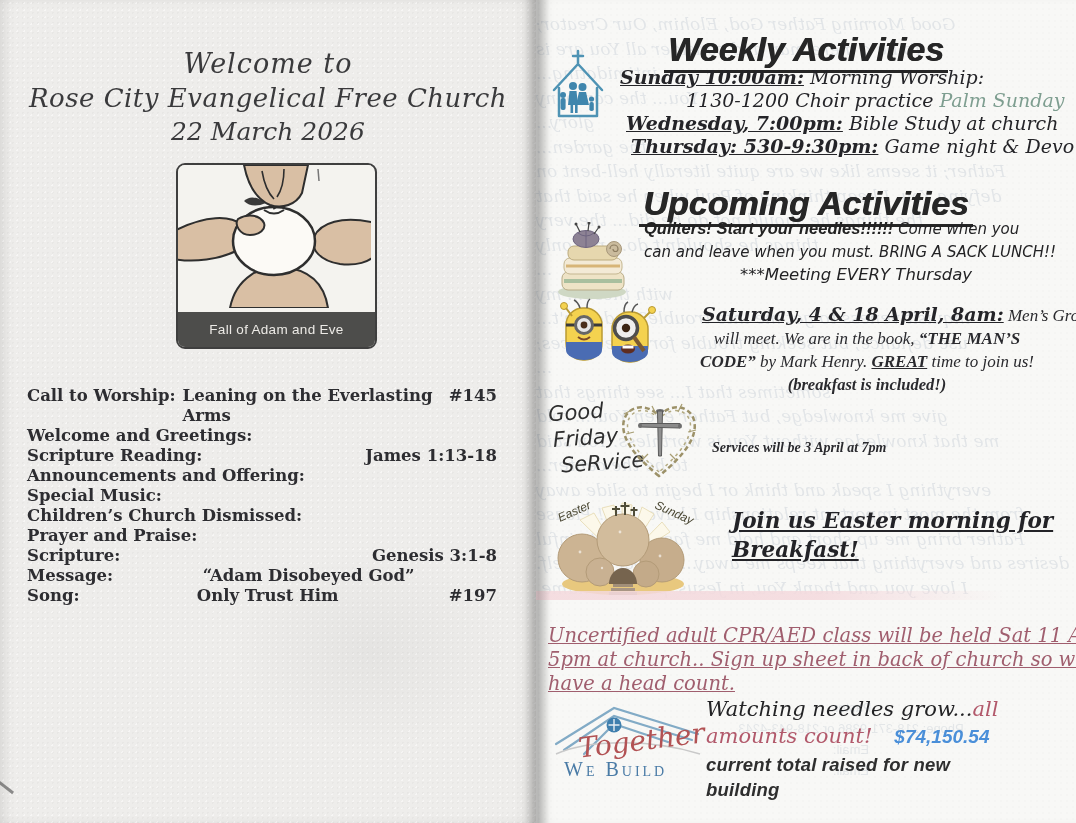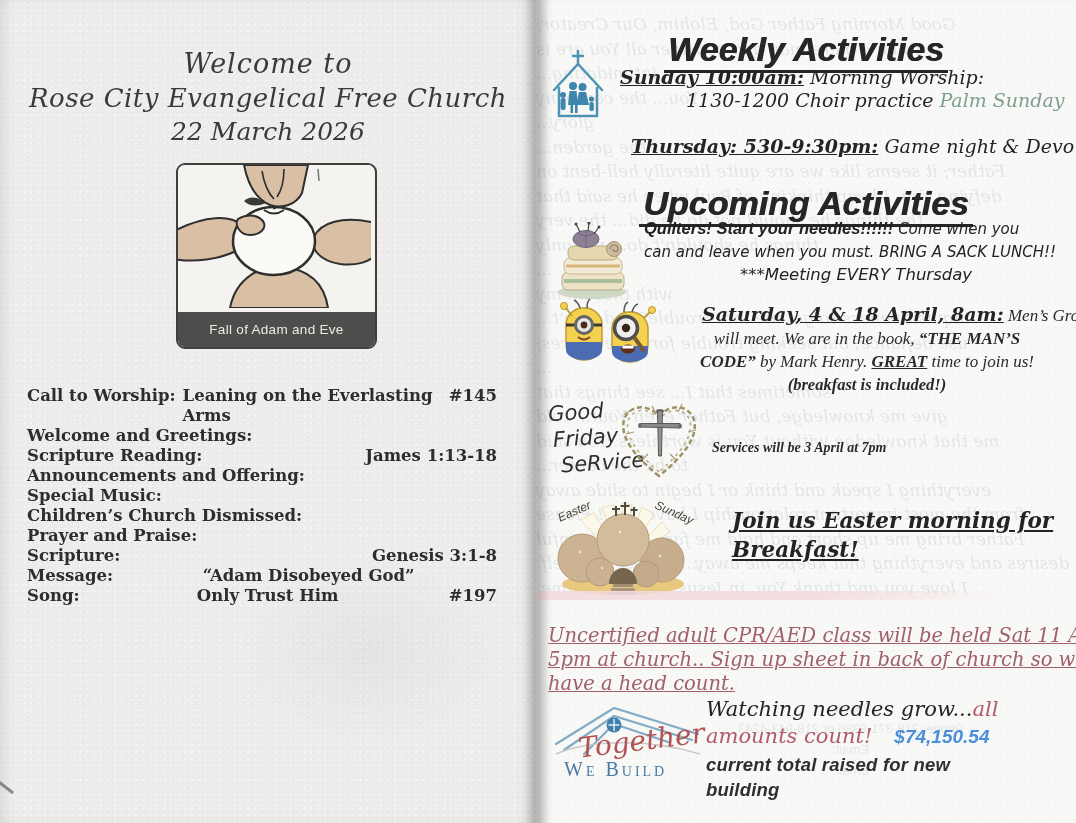--- a/index.html
+++ b/index.html
@@ -213,20 +213,23 @@
           <circle cx="41.5" cy="51" r="2.6"></circle>
             <rect x="39.4" y="54" width="4.4" height="9" rx="1.8"></rect>
         </g>
       </svg>
       <div class="wk-line script" style="left:84px;top:66px;">
         <span class="lead">Sunday 10:00am:</span><span>  Morning Worship:</span>
       </div>
       <div class="wk-line script" style="left:150px;top:89px;">
         <span>1130-1200 Choir practice </span><span class="accent-green">Palm Sunday</span>
       </div>
+      <div class="wk-line script" style="left:90px;top:112px;">
+        <span class="lead">Wednesday, 7:00pm:</span><span>  Bible Study at church</span>
+      </div>
       <div class="wk-line script" style="left:95px;top:135px;">
         <span class="lead">Thursday: 530-9:30pm:</span><span> Game night &amp; Devo</span>
       </div>
 
       <div class="sec-title" style="top:184px;">
         <span>Upcoming Activities</span>
       </div>
 
       <svg style="position:absolute;left:16px;top:222px;" width="88" height="80" viewBox="0 0 88 80">
         <ellipse cx="40" cy="70" rx="34" ry="7" fill="#cfd8c4"></ellipse>

